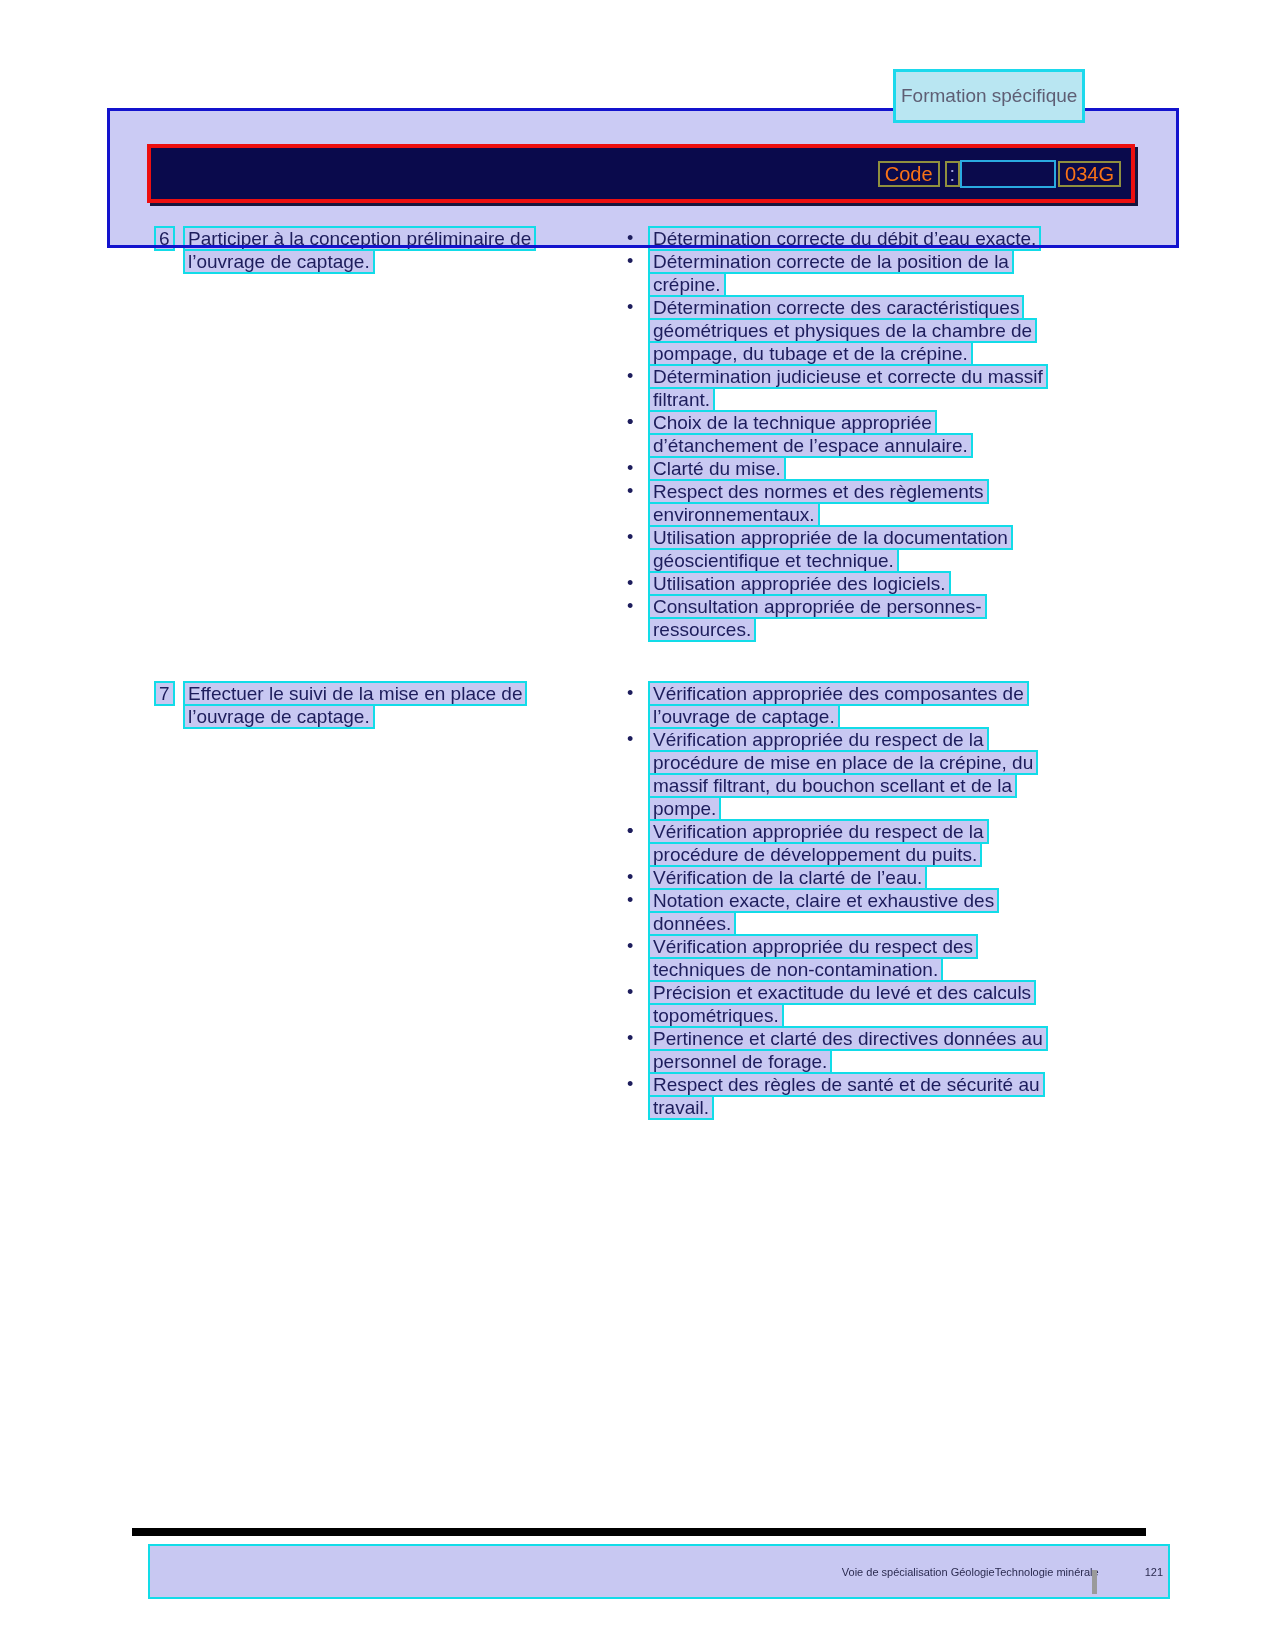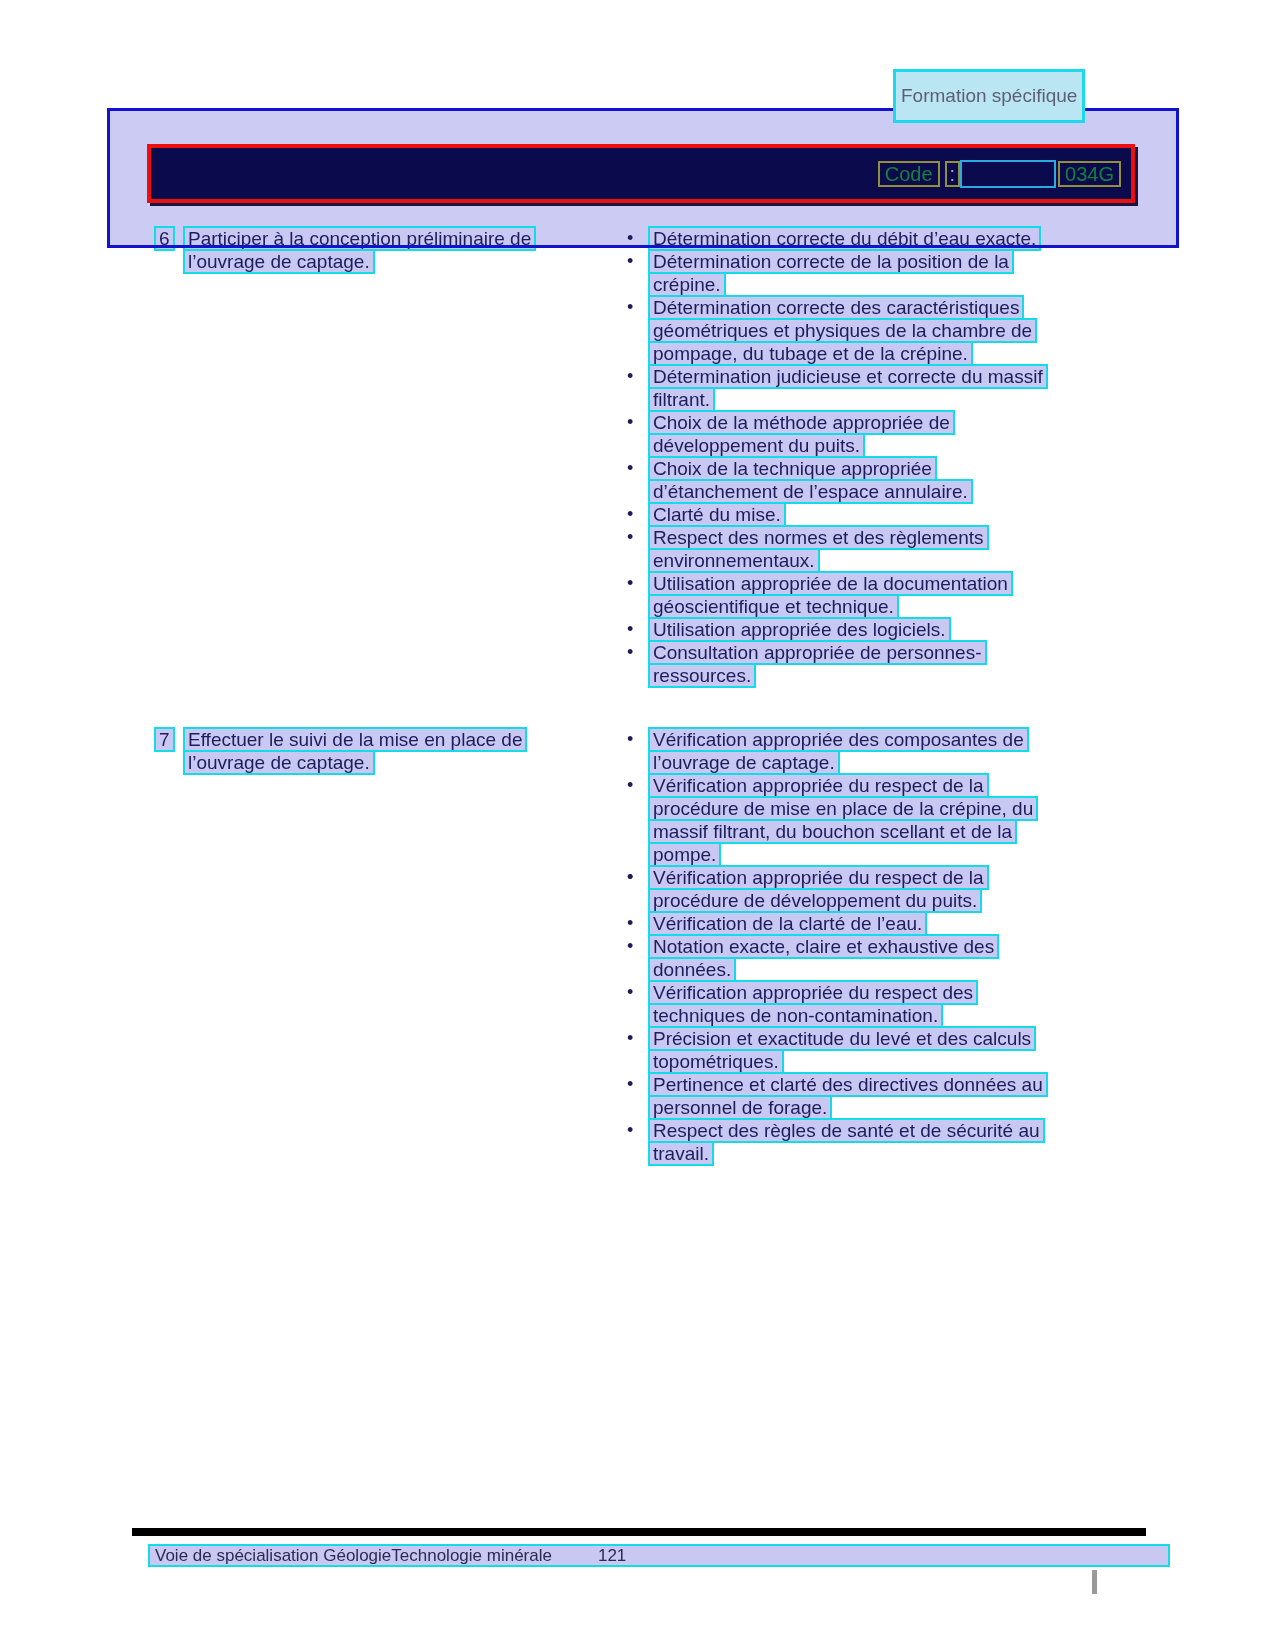--- a/index.html
+++ b/index.html
@@ -23,21 +23,21 @@
   .panel-bottom-line{
     position:absolute;left:107px;top:245px;width:1072px;height:3px;
     background:#1313cd;z-index:2;
   }
   .banner{
     position:absolute;left:37px;top:33px;width:970px;height:51px;
     background:#0a0a4c;border:4px solid #ed0f0f;box-shadow:3px 3px 0 0 #16163e;
     display:flex;align-items:center;justify-content:flex-end;padding-right:10px;
   }
   .code-label,.code-value{
-    color:#15803d;font-size:20px;line-height:22px;border:2px solid #8f8f3e;padding:0 5px;
+    color:#f97316;font-size:20px;line-height:22px;border:2px solid #8f8f3e;padding:0 5px;
   }
   .code-sep{
     color:#a4a4de;font-size:20px;line-height:22px;border:2px solid #8f8f3e;
     padding:0 3px;margin-left:5px;
   }
   .code-field{
     width:92px;height:24px;border:2px solid #2aaae0;margin-right:2px;
   }
 
   
@@ -55,22 +55,22 @@
     background:#c8c8f2;border:2px solid #12dce8;padding:0 3px;
     -webkit-box-decoration-break:clone;box-decoration-break:clone;
     white-space:pre;
   }
 
   
   .footer-rule{position:absolute;left:132px;top:1528px;width:1014px;height:8px;background:#000000;}
   .footer-bar{
     position:absolute;left:148px;top:1544px;width:1008px;height:19px;
     background:#c8c8f2;border:2px solid #12dce8;
-    display:flex;justify-content:flex-start;align-items:center;
-    padding:0 5px;font-size:17px;color:#2b2b50;
+    display:flex;justify-content:flex-end;align-items:center;
+    padding:16px 5px;font-size:11px;color:#2b2b50;
   }
   .footer-right-group{display:flex;gap:46px;}
   .caret{position:absolute;left:1092px;top:1570px;width:5px;height:24px;background:#9a9a9a;}
 </style>
 </head>
 <body>
 
 <div class="page">
 
   <div class="formation">
@@ -115,22 +115,20 @@
   </div>
 
   <div class="criterion">
     <span class="bullet">•</span>
     <span class="hl">Détermination judicieuse et correcte du massif
 filtrant.</span>
   </div>
 
   <div class="criterion">
     <span class="bullet">•</span>
-    <span class="hl">Choix de la méthode appropriée de
-développement du puits.</span>
   </div>
 
   <div class="criterion">
     <span class="bullet">•</span>
     <span class="hl">Choix de la technique appropriée
 d’étanchement de l’espace annulaire.</span>
   </div>
 
   <div class="criterion">
     <span class="bullet">•</span>

